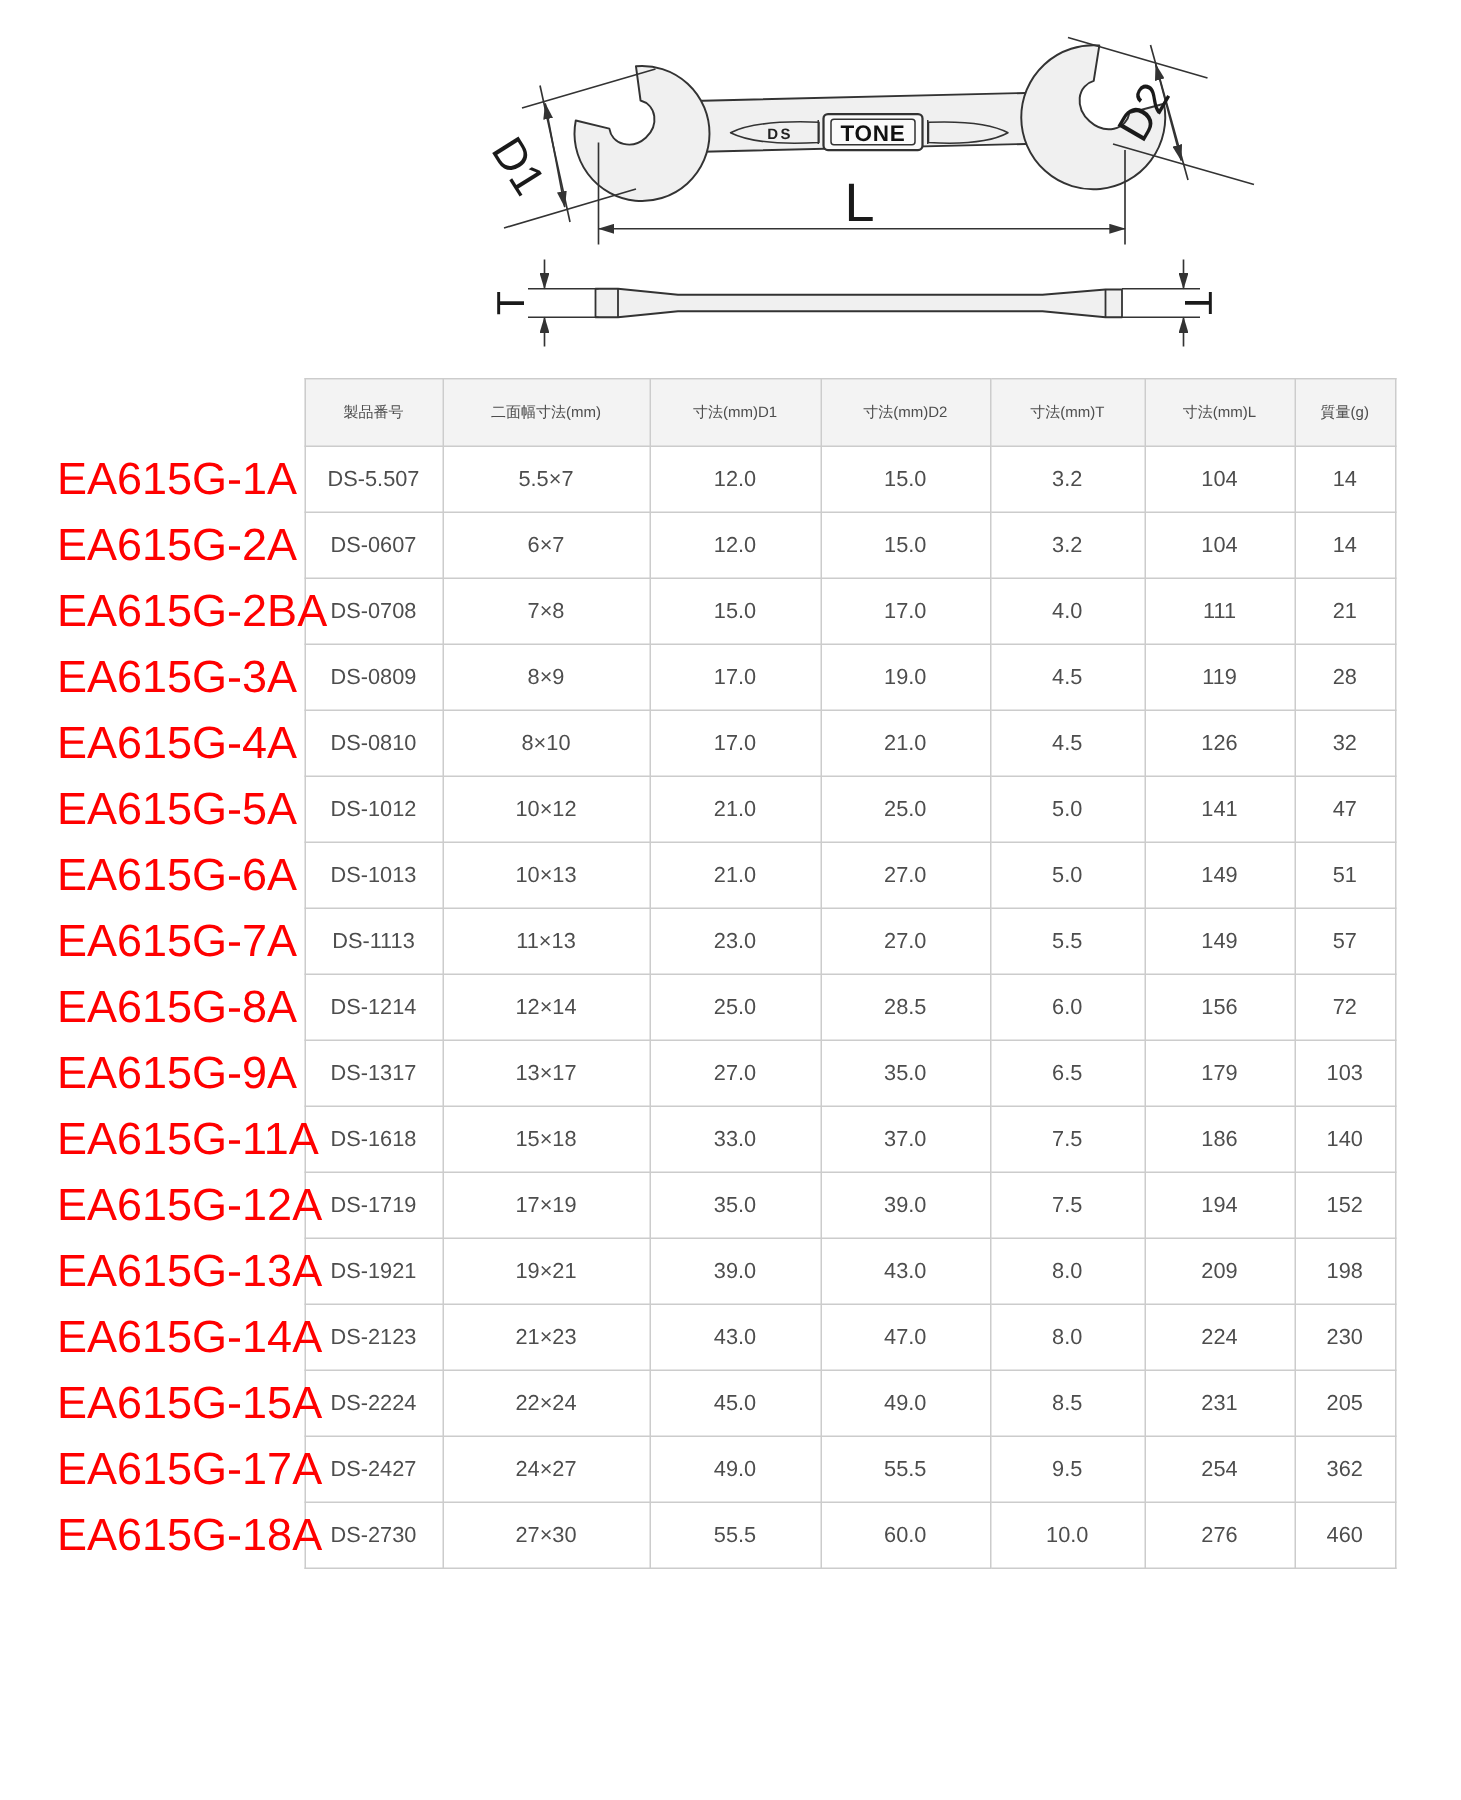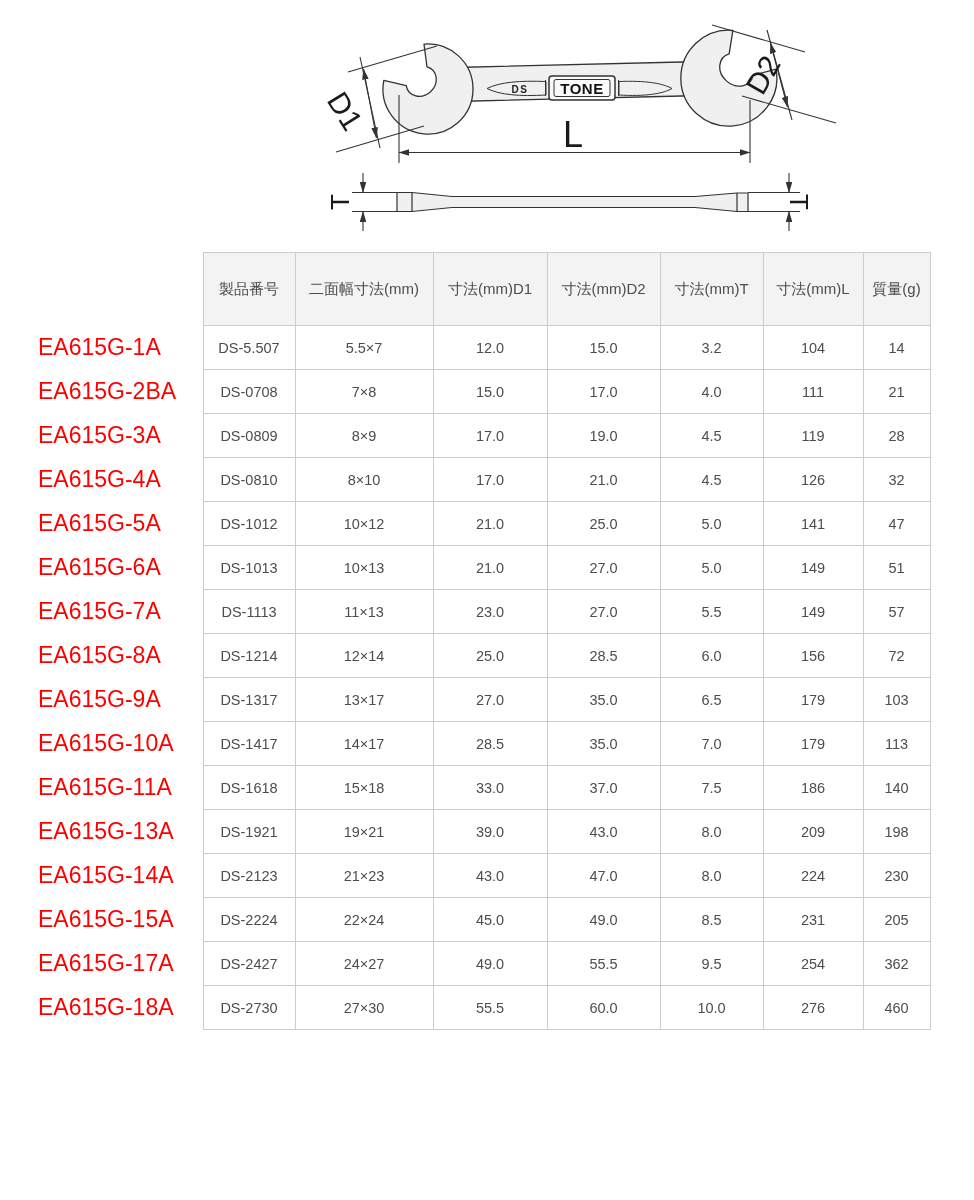--- a/index.html
+++ b/index.html
@@ -18,30 +18,30 @@
     border-collapse:collapse;table-layout:fixed;width:892px;
     font-size:14.5px;color:var(--txt);
   }
   table.spec col.c-label{width:165px;}
   table.spec col.c1{width:92px;}  table.spec col.c2{width:138px;}
   table.spec col.c3{width:114px;} table.spec col.c4{width:113px;}
   table.spec col.c5{width:103px;} table.spec col.c6{width:100px;}
   table.spec col.c7{width:67px;}
   table.spec th{
     border:1px solid var(--bord);background:var(--hbg);
-    font-weight:normal;font-size:15px;height:44px;padding:14px 4px;
+    font-weight:normal;font-size:10px;height:44px;padding:0 4px;
     text-align:center;color:var(--txt);
   }
   table.spec td{
     border:1px solid var(--bord);height:43px;padding:0 4px;
     text-align:center;background:#fff;
   }
   table.spec .label-col{
     border:none;background:#fff;text-align:left;padding:0;
-    color:var(--red);font-size:23px;white-space:nowrap;
+    color:var(--red);font-size:30px;white-space:nowrap;
   }
   text{font-family:"Liberation Sans","DejaVu Sans",sans-serif;}
 </style>
 </head>
 <body>
 
 <div class="drawing">
   <svg width="974" height="252" viewBox="0 0 974 252" xmlns="http://www.w3.org/2000/svg">
     <defs>
       <marker id="arw" viewBox="0 0 10 6" refX="9.5" refY="3" markerWidth="10" markerHeight="6" orient="auto-start-reverse">
@@ -140,20 +140,30 @@
           <td class="label-col">EA615G-1A</td>
           <td>DS-5.507</td>
           <td>5.5×7</td>
           <td>12.0</td>
           <td>15.0</td>
           <td>3.2</td>
           <td>104</td>
           <td>14</td>
         </tr>
         <tr>
+          <td class="label-col">EA615G-2A</td>
+          <td>DS-0607</td>
+          <td>6×7</td>
+          <td>12.0</td>
+          <td>15.0</td>
+          <td>3.2</td>
+          <td>104</td>
+          <td>14</td>
+        </tr>
+        <tr>
           <td class="label-col">EA615G-2BA</td>
           <td>DS-0708</td>
           <td>7×8</td>
           <td>15.0</td>
           <td>17.0</td>
           <td>4.0</td>
           <td>111</td>
           <td>21</td>
         </tr>
         <tr>
@@ -220,40 +230,40 @@
           <td class="label-col">EA615G-9A</td>
           <td>DS-1317</td>
           <td>13×17</td>
           <td>27.0</td>
           <td>35.0</td>
           <td>6.5</td>
           <td>179</td>
           <td>103</td>
         </tr>
         <tr>
-          <td class="label-col">EA615G-10A</td>
-          <td>DS-1417</td>
-          <td>14×17</td>
-          <td>28.5</td>
-          <td>35.0</td>
-          <td>7.0</td>
-          <td>179</td>
-          <td>113</td>
-        </tr>
-        <tr>
           <td class="label-col">EA615G-11A</td>
           <td>DS-1618</td>
           <td>15×18</td>
           <td>33.0</td>
           <td>37.0</td>
           <td>7.5</td>
           <td>186</td>
           <td>140</td>
         </tr>
         <tr>
+          <td class="label-col">EA615G-12A</td>
+          <td>DS-1719</td>
+          <td>17×19</td>
+          <td>35.0</td>
+          <td>39.0</td>
+          <td>7.5</td>
+          <td>194</td>
+          <td>152</td>
+        </tr>
+        <tr>
           <td class="label-col">EA615G-13A</td>
           <td>DS-1921</td>
           <td>19×21</td>
           <td>39.0</td>
           <td>43.0</td>
           <td>8.0</td>
           <td>209</td>
           <td>198</td>
         </tr>
         <tr>

